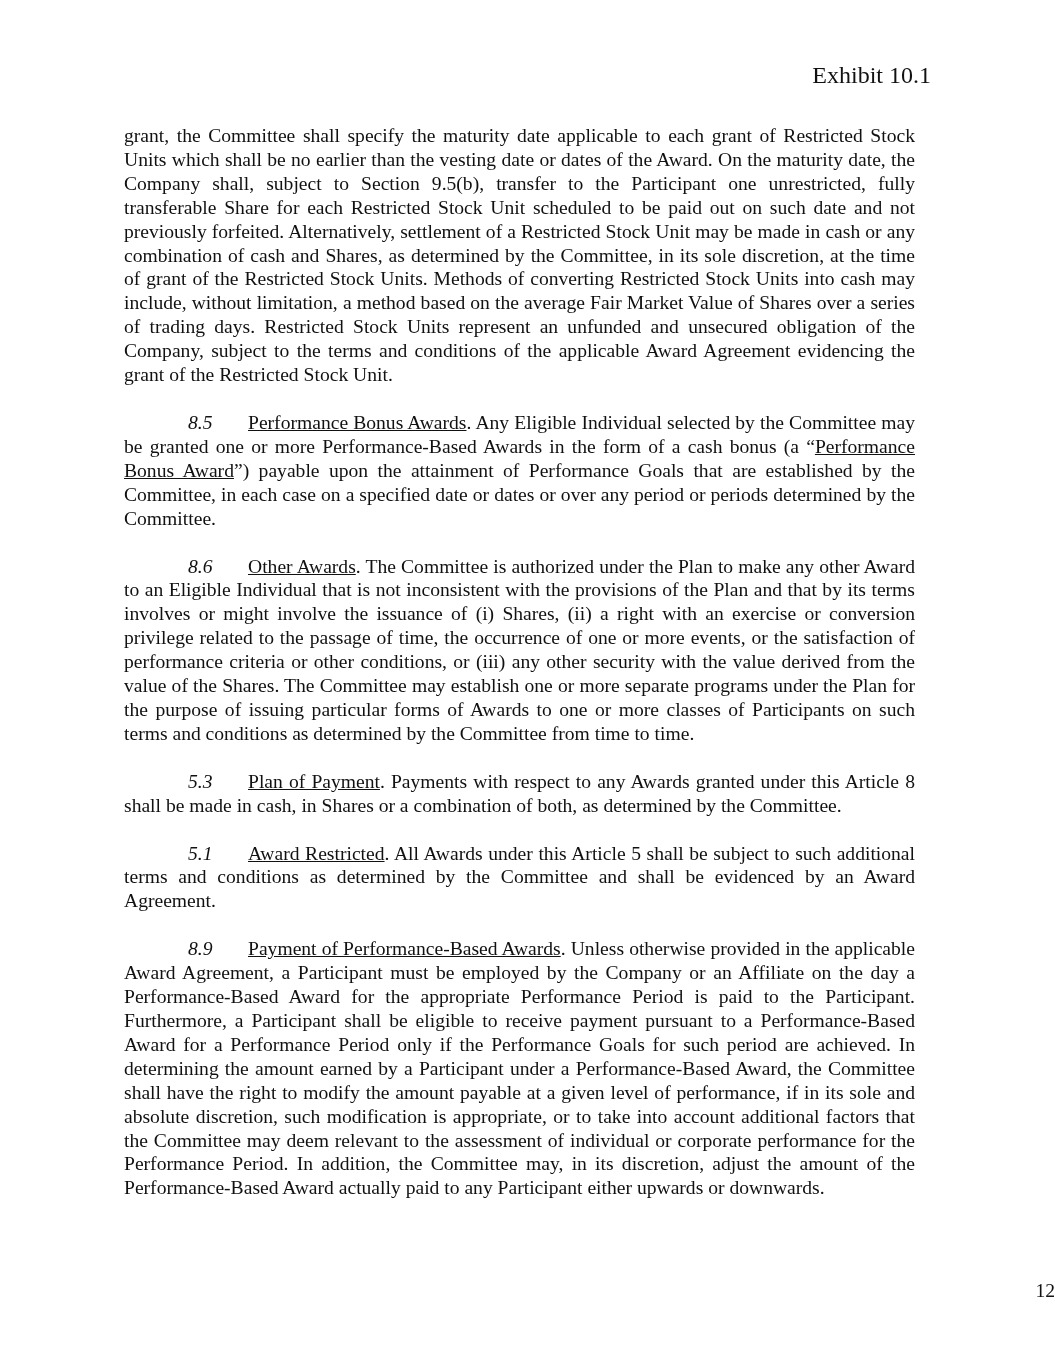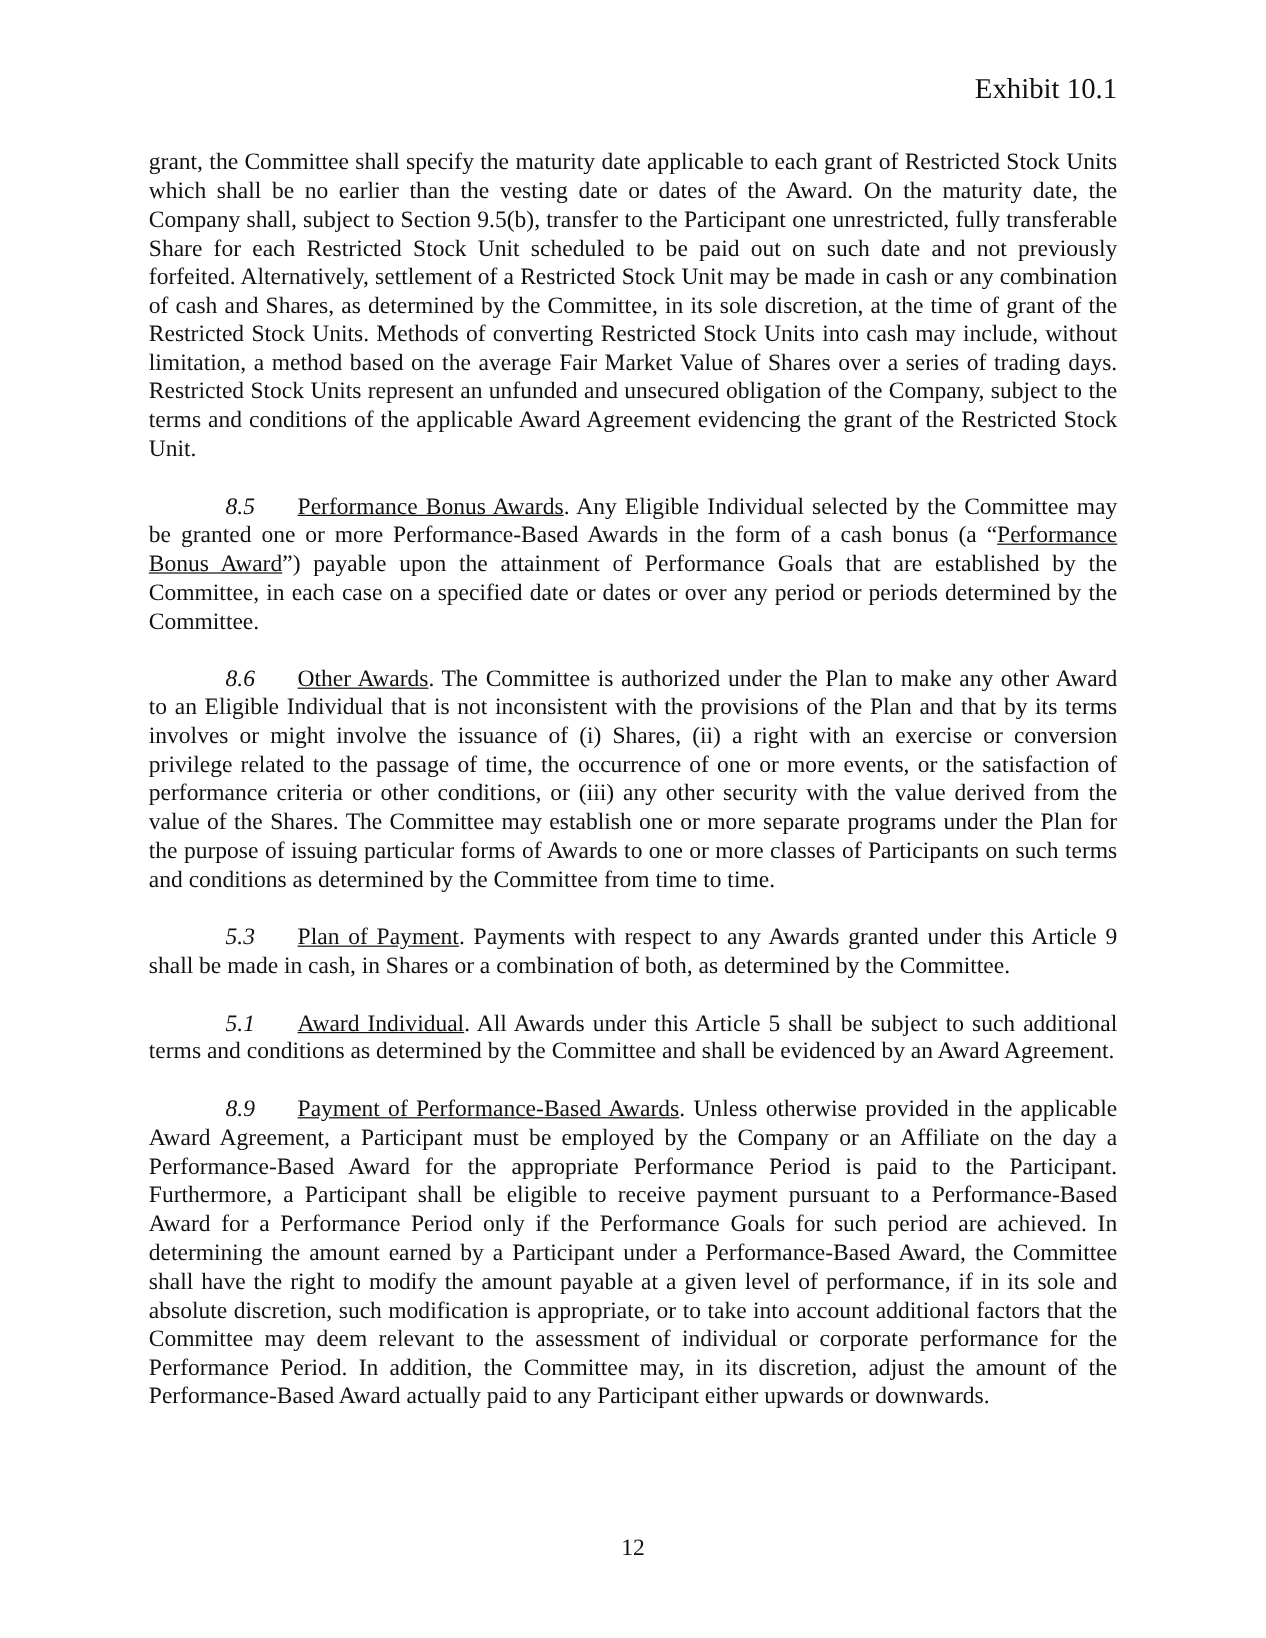--- a/index.html
+++ b/index.html
@@ -7,40 +7,40 @@
     width: 1055px; height: 1365px; position: relative; overflow: hidden;
     font-family: "Liberation Serif", serif; color: #111; font-size: 19.6px;
   }
   .header {
     position: absolute; right: 124px; top: 62px; font-size: 24px;
   }
   .body {
     position: absolute; left: 124px; top: 124px; width: 807px;
   }
   .para {
-    text-align: justify; line-height: 23.9px; margin: 0 0 24px 0;
+    text-align: justify; line-height: 23.9px; margin: 0 16px 24px 0;
   }
   .sec-num { display: inline-block; width: 60px; padding-left: 64px; font-style: italic; }
   .u { text-decoration: underline; }
   .footer {
-    position: absolute; left: 0; width: 1055px; top: 1280px; text-align: center;
+    position: absolute; left: 0; width: 1055px; top: 1280px; text-align: right;
   }
 </style>
 </head>
 <body>
 
 <div class="header">Exhibit 10.1</div>
 
 <div class="body">
   <p class="para"><span>grant, the Committee shall specify the maturity date applicable to each grant of Restricted Stock Units which shall be no earlier than the vesting date or dates of the Award.  On the maturity date, the Company shall, subject to Section 9.5(b), transfer to the Participant one unrestricted, fully transferable Share for each Restricted Stock Unit scheduled to be paid out on such date and not previously forfeited.  Alternatively, settlement of a Restricted Stock Unit may be made in cash or any combination of cash and Shares, as determined by the Committee, in its sole discretion, at the time of grant of the Restricted Stock Units.  Methods of converting Restricted Stock Units into cash may include, without limitation, a method based on the average Fair Market Value of Shares over a series of trading days. Restricted Stock Units represent an unfunded and unsecured obligation of the Company, subject to the terms and conditions of the applicable Award Agreement evidencing the grant of the Restricted Stock Unit.</span></p>
 
   <p class="para"><span class="sec-num">8.5</span><span class="u">Performance Bonus Awards</span><span>.  Any Eligible Individual selected by the Committee may be granted one or more Performance-Based Awards in the form of a cash bonus (a “</span><span class="u">Performance Bonus Award</span><span>”) payable upon the attainment of Performance Goals that are established by the Committee, in each case on a specified date or dates or over any period or periods determined by the Committee.</span></p>
 
   <p class="para"><span class="sec-num">8.6</span><span class="u">Other Awards</span><span>.  The Committee is authorized under the Plan to make any other Award to an Eligible Individual that is not inconsistent with the provisions of the Plan and that by its terms involves or might involve the issuance of (i) Shares, (ii) a right with an exercise or conversion privilege related to the passage of time, the occurrence of one or more events, or the satisfaction of performance criteria or other conditions, or (iii) any other security with the value derived from the value of the Shares.  The Committee may establish one or more separate programs under the Plan for the purpose of issuing particular forms of Awards to one or more classes of Participants on such terms and conditions as determined by the Committee from time to time.</span></p>
 
-  <p class="para"><span class="sec-num">5.3</span><span class="u">Plan of Payment</span><span>.  Payments with respect to any Awards granted under this Article 9 shall be made in cash, in Shares or a combination of both, as determined by the Committee.</span></p>
+  <p class="para"><span class="sec-num">5.3</span><span class="u">Plan of Payment</span><span>.  Payments with respect to any Awards granted under this Article 8 shall be made in cash, in Shares or a combination of both, as determined by the Committee.</span></p>
 
-  <p class="para"><span class="sec-num">5.1</span><span class="u">Award Individual</span><span>.  All Awards under this Article 5 shall be subject to such additional terms and conditions as determined by the Committee and shall be evidenced by an Award Agreement.</span></p>
+  <p class="para"><span class="sec-num">5.1</span><span class="u">Award Restricted</span><span>.  All Awards under this Article 5 shall be subject to such additional terms and conditions as determined by the Committee and shall be evidenced by an Award Agreement.</span></p>
 
   <p class="para"><span class="sec-num">8.9</span><span class="u">Payment of Performance-Based Awards</span><span>.  Unless otherwise provided in the applicable Award Agreement, a Participant must be employed by the Company or an Affiliate on the day a Performance-Based Award for the appropriate Performance Period is paid to the Participant.  Furthermore, a Participant shall be eligible to receive payment pursuant to a Performance-Based Award for a Performance Period only if the Performance Goals for such period are achieved.  In determining the amount earned by a Participant under a Performance-Based Award, the Committee shall have the right to modify the amount payable at a given level of performance, if in its sole and absolute discretion, such modification is appropriate, or to take into account additional factors that the Committee may deem relevant to the assessment of individual or corporate performance for the Performance Period. In addition, the Committee may, in its discretion, adjust the amount of the Performance-Based Award actually paid to any Participant either upwards or downwards.</span></p>
 </div>
 
 <div class="footer">12</div>
 
 </body></html>

